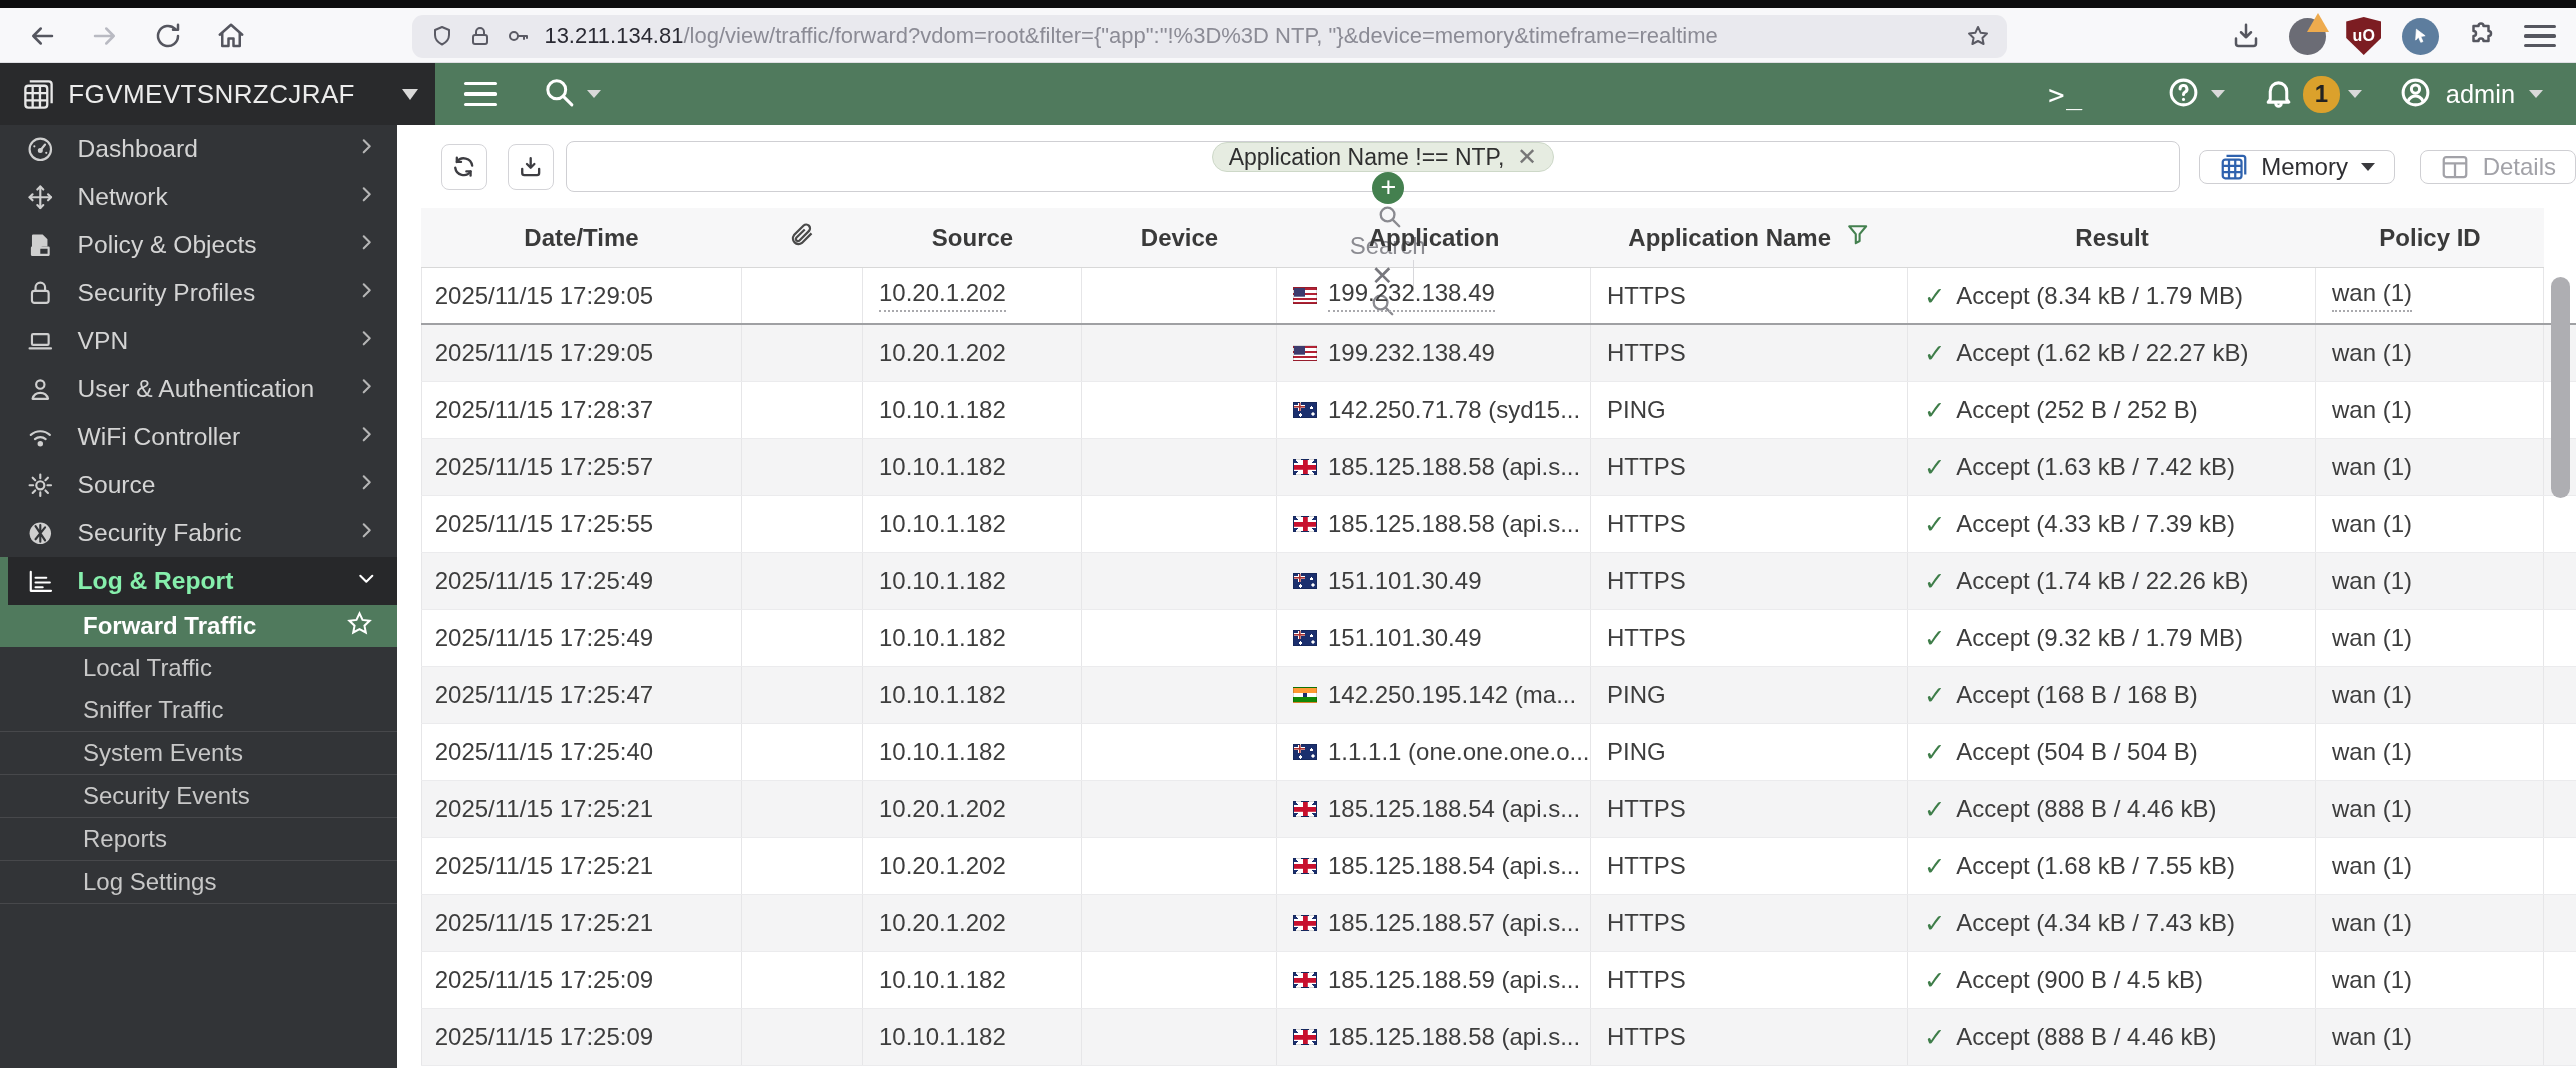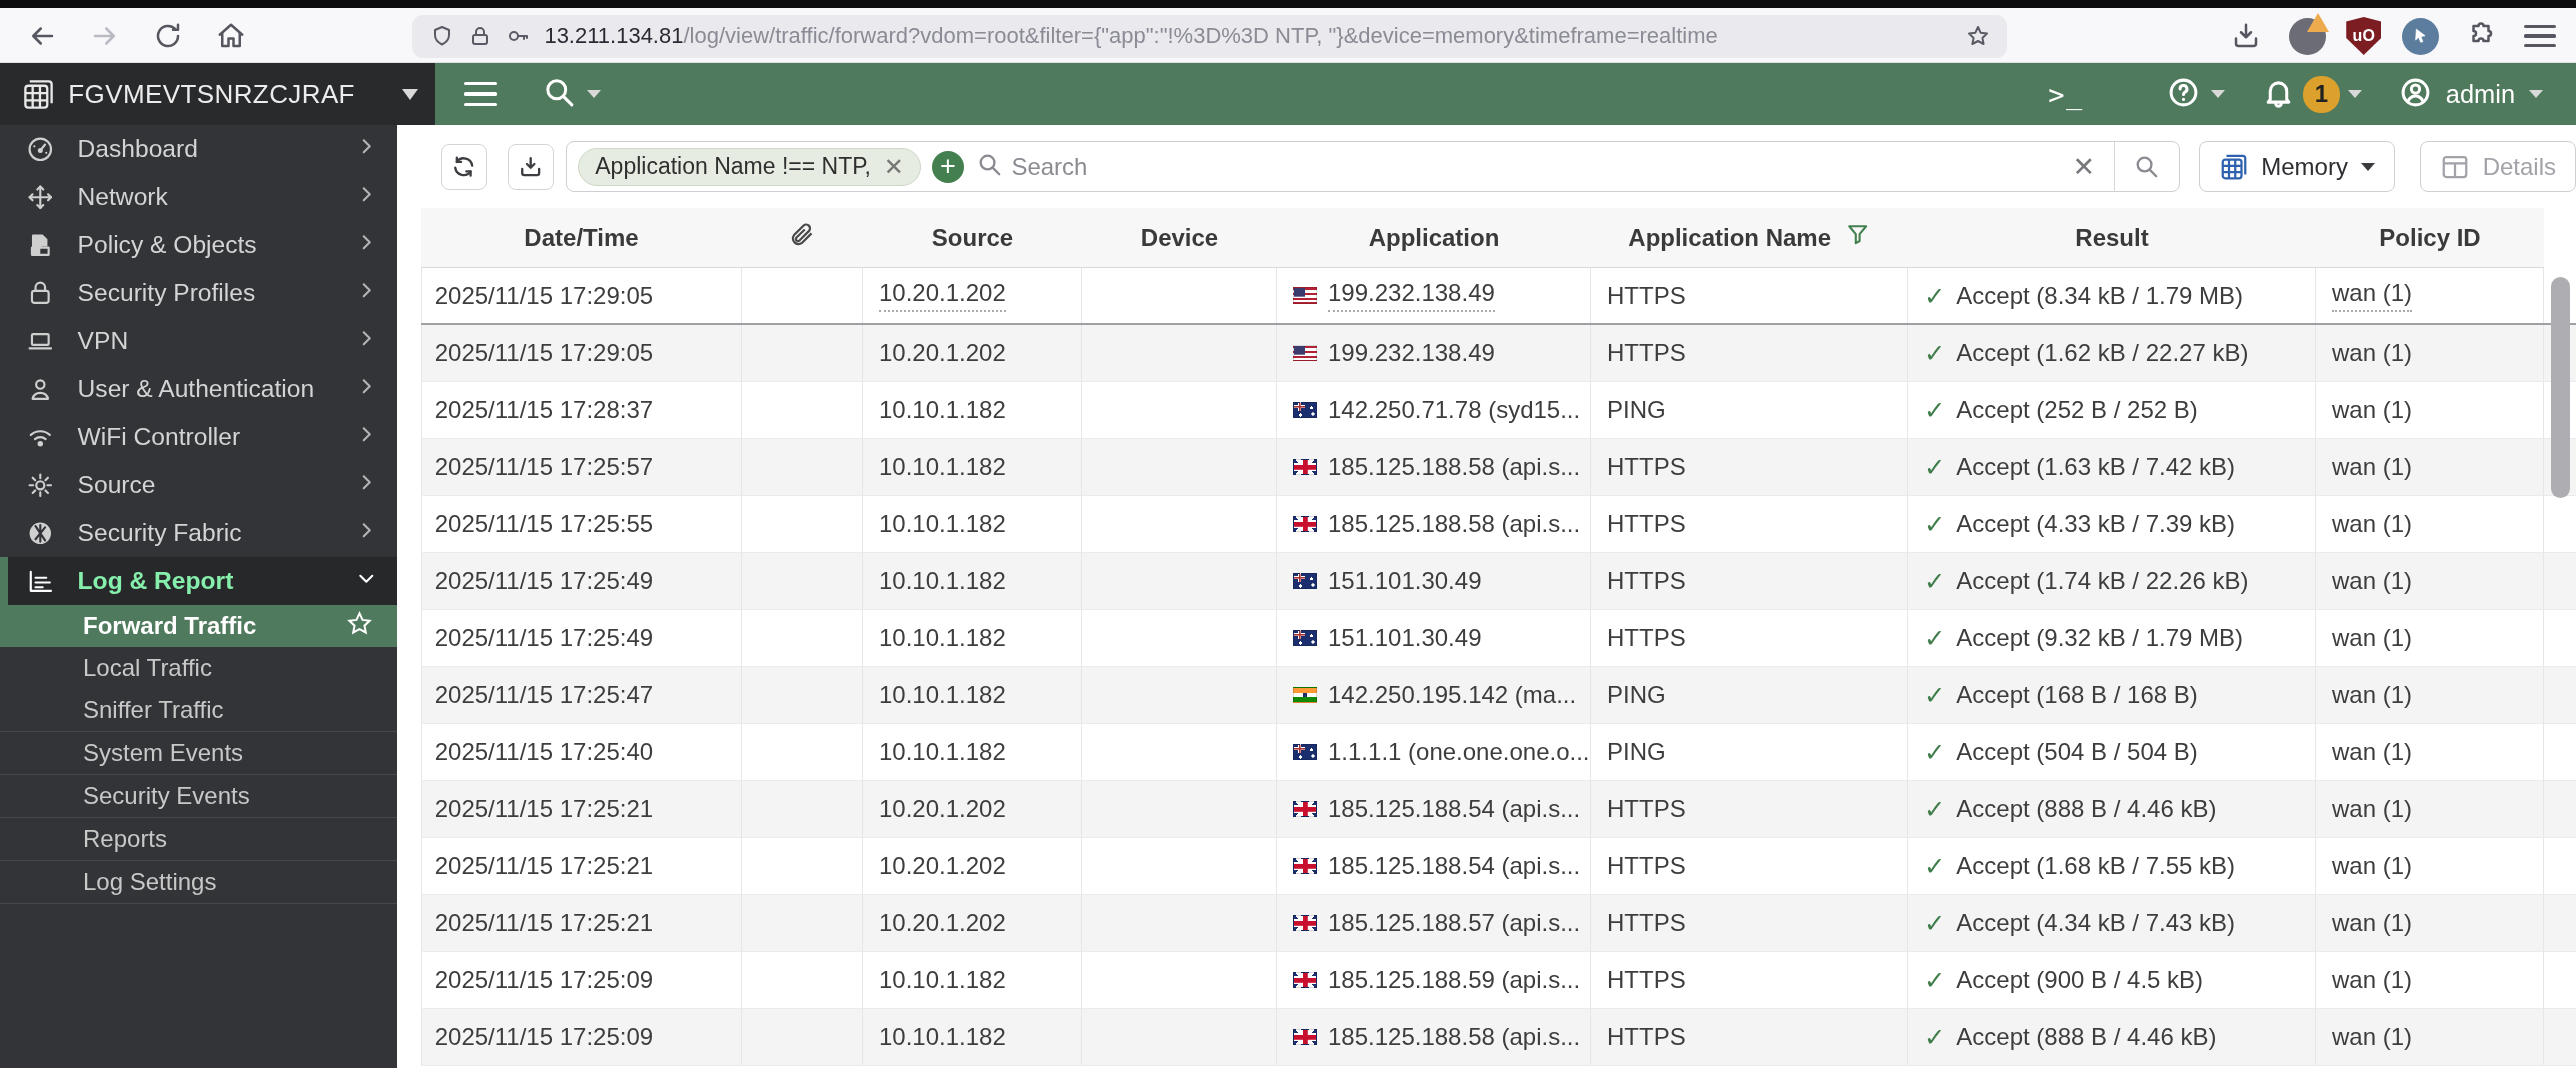--- a/index.html
+++ b/index.html
@@ -70,33 +70,33 @@
 
   
   .main { position:absolute; left:397px; top:125px; width:2179px; height:943px; background:#fff; }
 
   .toolbar { height:83px; display:flex; align-items:center; padding-left:44px; }
   .tool-btn { width:46px; height:46px; border:0.8px solid #d4d4d8; border-radius:8px; background:#fff;
               display:flex; align-items:center; justify-content:center; flex:0 0 auto; }
   .tool-btn + .tool-btn { margin-left:20.6px; }
   .tool-btn svg { width:25.4px; height:25.4px; stroke:#3d3d42; stroke-width:2.2; fill:none; stroke-linecap:round; stroke-linejoin:round; }
   .search-field { margin-left:12.7px; width:1647px; height:51px; border:0.8px solid #cfcfd3; border-radius:8px;
-                  display:flex; align-items:center; padding-left:11px; }
+                  display:flex; align-items:center; padding-left:20px;flex-direction:column; }
   .filter-pill { background:#e6ece1; border:0.8px solid #cdd8c8; border-radius:793px; height:38px;
                  display:flex; align-items:center; gap:12.7px; padding:0 16px; font-size:23px; color:#2f2f2f; }
   .pill-x { color:#777; font-size:24px; }
   .plus-btn { margin-left:11px; width:32px; height:32px; border-radius:50%; background:#44804f; color:#fff;
               font-size:27px; line-height:30px; text-align:center; flex:0 0 auto; }
   .search-mag { margin-left:12.7px; }
   .search-mag svg, .seg svg { width:25.4px; height:25.4px; stroke:#8a8a90; stroke-width:2.2; fill:none; stroke-linecap:round; }
   .search-placeholder { margin-left:9.5px; color:#8b8b91; font-size:24px; }
   .sf-spacer { flex:1; }
   .seg { padding:0 19px; display:flex; align-items:center; height:100%; }
   .seg.x { color:#77777d; font-size:27px; border-right:0.8px solid #d7d7db; }
-  .drop-btn { margin-left:19px; height:51px; border:0.8px solid #cfcfd3; border-radius:8px; background:#fff;
+  .drop-btn { margin-left:19px; height:34px; border:0.8px solid #cfcfd3; border-radius:8px; background:#fff;
               display:flex; align-items:center; gap:12.7px; padding:4px 19px; font-size:24px; color:#2e2e32; }
   .drop-btn svg { width:30px; height:30px; stroke-width:1.8; fill:none; }
   .drop-btn .caret { border-top-color:#3a3a3e; }
   .drop-btn.disabled { color:#a2a2a8; margin-left:25.4px; }
   .drop-btn.disabled svg { stroke:#a2a2a8; }
   .fw-blue svg { stroke:#2f62ae; }
 
   
   .grid-cols { display:grid; grid-template-columns:321px 121px 219px 195px 314px 317px 408px 228px; }
   .thead { margin-left:24px; width:2123px; height:60px; background:#f7f7f8; border-bottom:0.8px solid #d8d8d8; }

